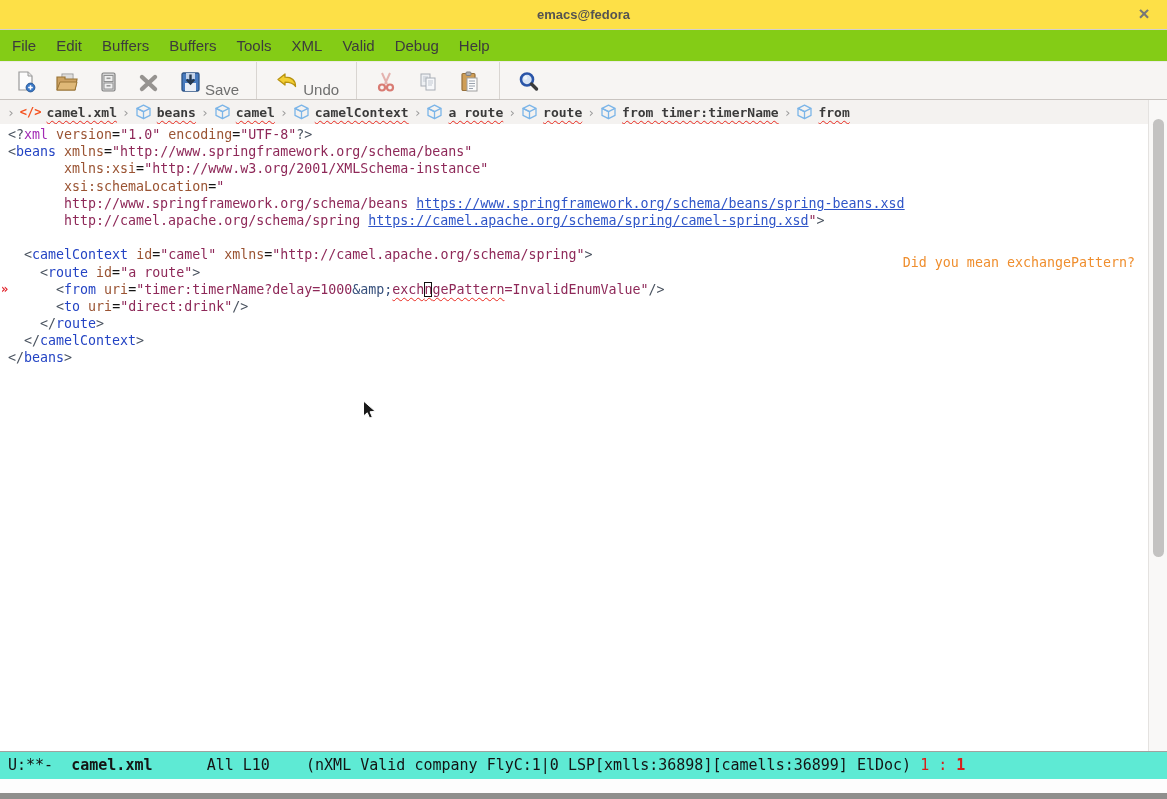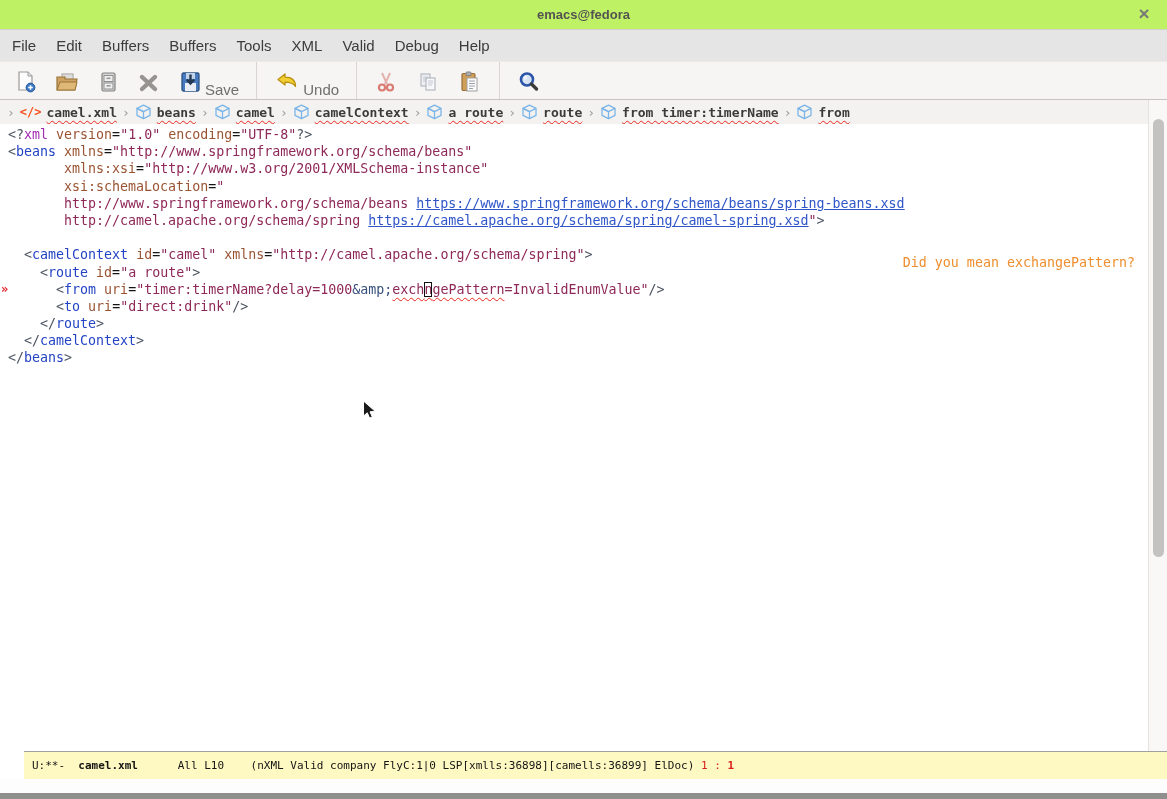--- a/index.html
+++ b/index.html
@@ -2,28 +2,28 @@
 <html><head>
 <meta charset="utf-8">
 <style>
   * { margin:0; padding:0; box-sizing:border-box; }
   html,body { width:1167px; height:799px; overflow:hidden; }
   body { font-family:"Liberation Sans", sans-serif; background:#ffffff; position:relative; }
 
   .window { width:1167px; height:799px; display:flex; flex-direction:column; position:relative; }
 
   
-  .titlebar { height:30px; background:#bef264; border-bottom:1px solid #d4d0cc;
+  .titlebar { height:30px; background:#fde047; border-bottom:1px solid #d4d0cc;
               position:relative; display:flex; align-items:center; justify-content:center; flex:0 0 auto; }
   .titlebar .title { font-size:13px; font-weight:bold; color:#555351; }
   .titlebar .close-btn { position:absolute; right:12px; top:4px; width:22px; height:22px;
               color:#787878; font-size:19px; font-weight:bold; line-height:20px; text-align:center; cursor:default; }
 
   
-  .menubar { height:32px; background:#e5e5e5; display:flex; align-items:stretch; padding-left:2px;
+  .menubar { height:32px; background:#84cc16; display:flex; align-items:stretch; padding-left:2px;
              border-bottom:1px solid #eceae7; flex:0 0 auto; }
   .menu-item { padding:0 10px; line-height:31px; font-size:15px; color:#3c3c3c; }
 
   
   .toolbar { height:38px; background:#f7f5f3; border-bottom:1px solid #c9c4c0;
              display:flex; align-items:center; padding-left:6px; flex:0 0 auto; }
   .tb-btn { height:34px; display:flex; align-items:flex-end; justify-content:center; padding:0 9px; }
   .tb-label { font-size:15px; color:#6f6f6f; margin-left:3px; }
   .tb-sep { width:1px; height:37px; background:#d9d5d1; margin:0 8px; }
 
@@ -63,23 +63,23 @@
   .tk-err   { text-decoration:underline; text-decoration-style:wavy; text-decoration-color:#e8281e;
               text-decoration-thickness:1px; text-underline-offset:2.5px; }
   .tk-cursor{ outline:1.4px solid #101010; outline-offset:-1.4px; }
 
   
   .scrollbar { width:19px; background:#f9f8f7; border-left:1px solid #e4e2e0; position:relative; }
   .scroll-thumb { position:absolute; left:4px; top:19px; width:11px; height:438px;
                   background:#c3c2c1; border-radius:6px; }
 
   
-  .modeline { flex:0 0 28px; background:#fef9c3; border-top:1px solid #a2a19f;
-              font-family:"DejaVu Sans Mono", monospace; font-size:11px; color:#141414;
-              line-height:27px; padding-left:8px; white-space:pre;margin-left:24px; }
+  .modeline { flex:0 0 28px; background:#5eead4; border-top:1px solid #a2a19f;
+              font-family:"DejaVu Sans Mono", monospace; font-size:15px; color:#141414;
+              line-height:27px; padding-left:8px; white-space:pre; }
   .ml-bold { font-weight:bold; }
   .ml-err { color:#d81f1a; }
   .ml-err-bold { color:#d81f1a; font-weight:bold; }
 
   .echo-area { flex:0 0 14px; background:#fdfdfd; }
   .bottom-strip { flex:0 0 6px; background:#8f8f8d; }
 
   .mouse-cursor { position:absolute; left:362px; top:400px; z-index:50; }
 </style>
 </head>

